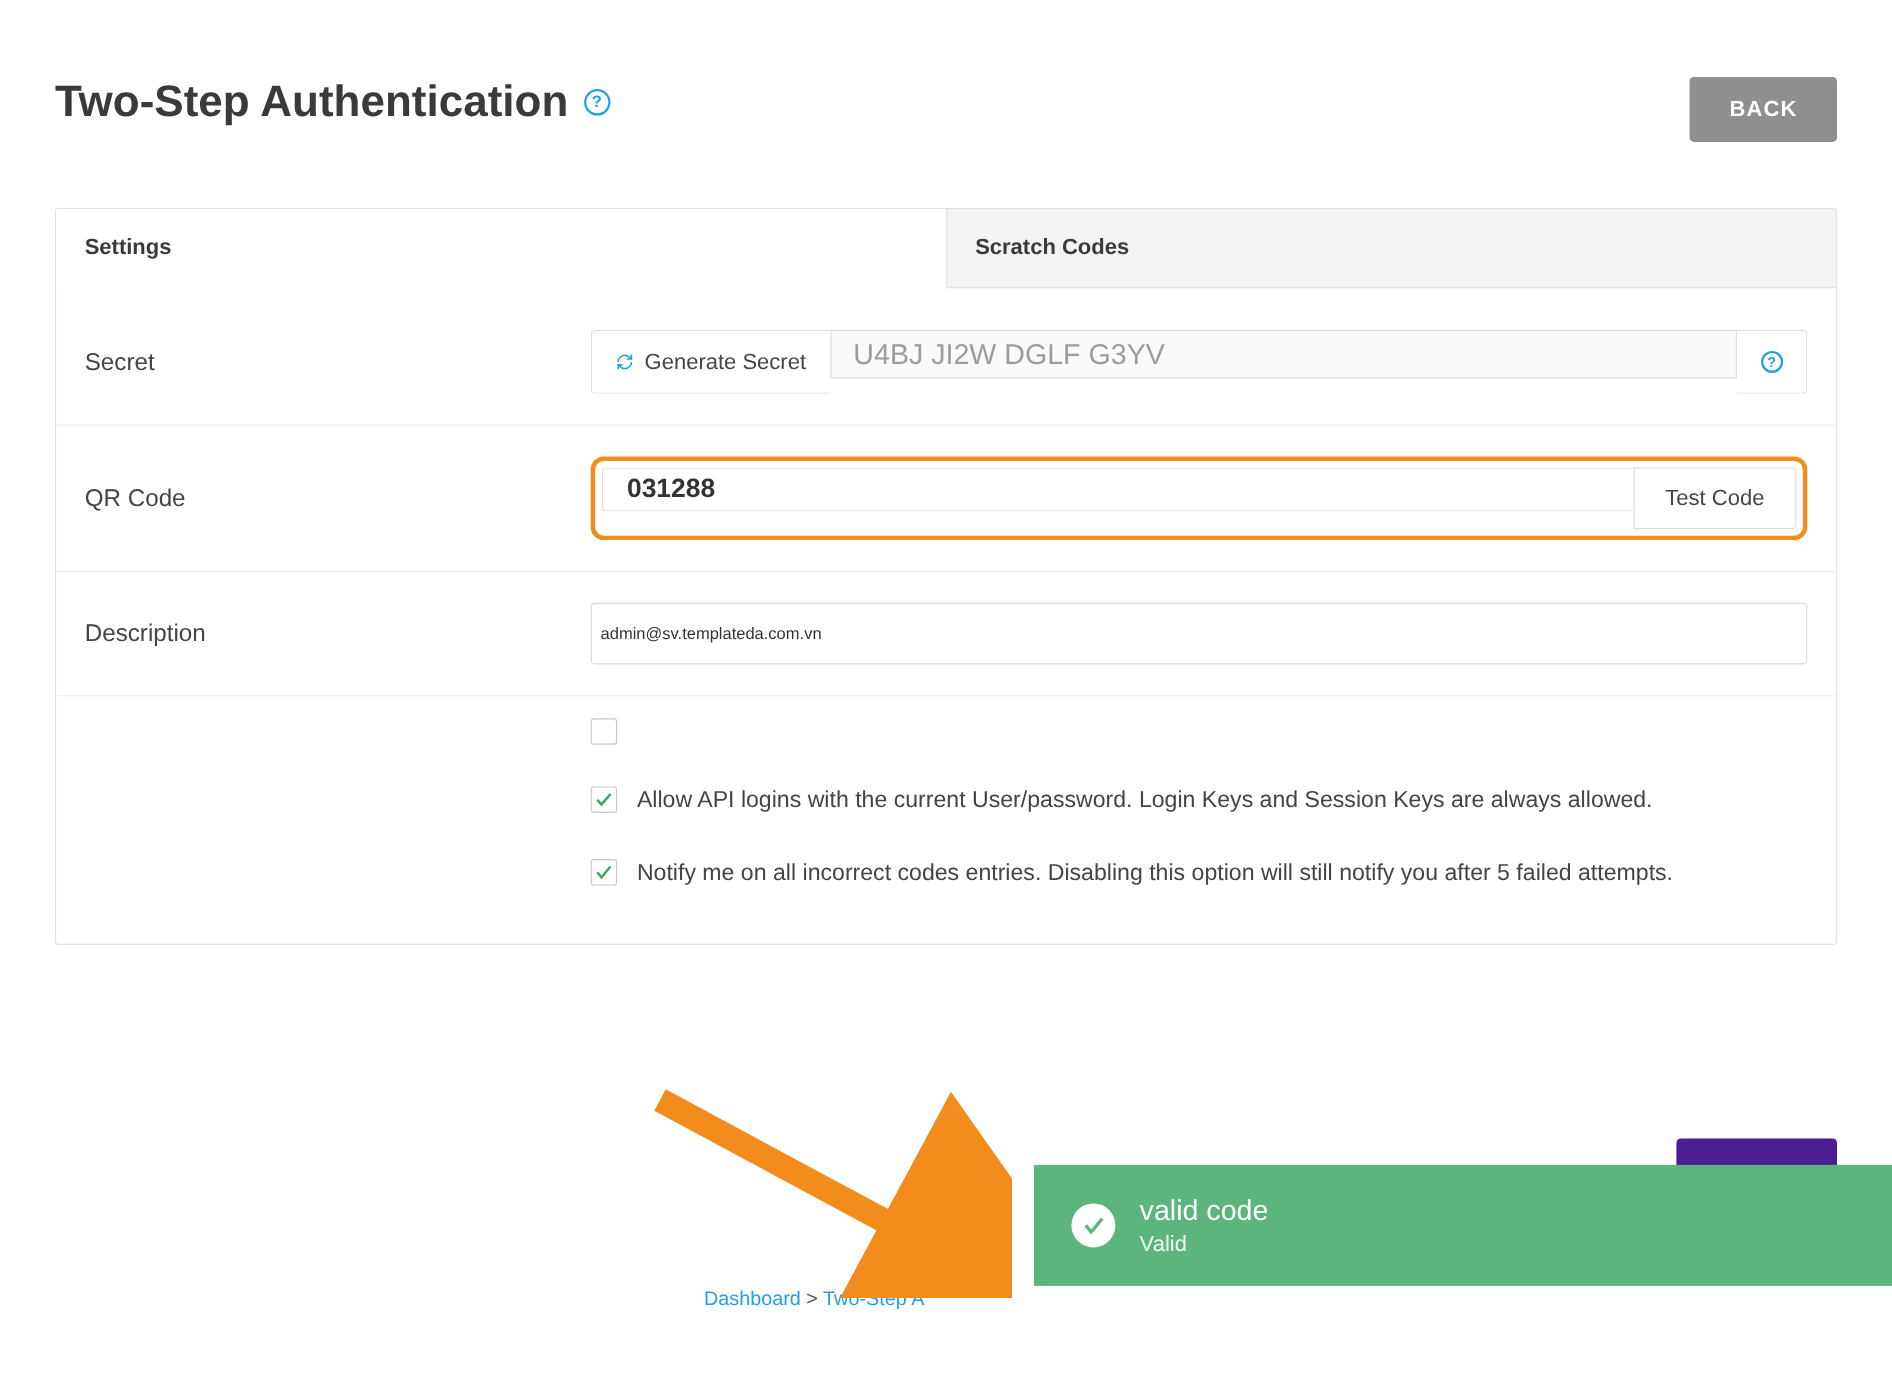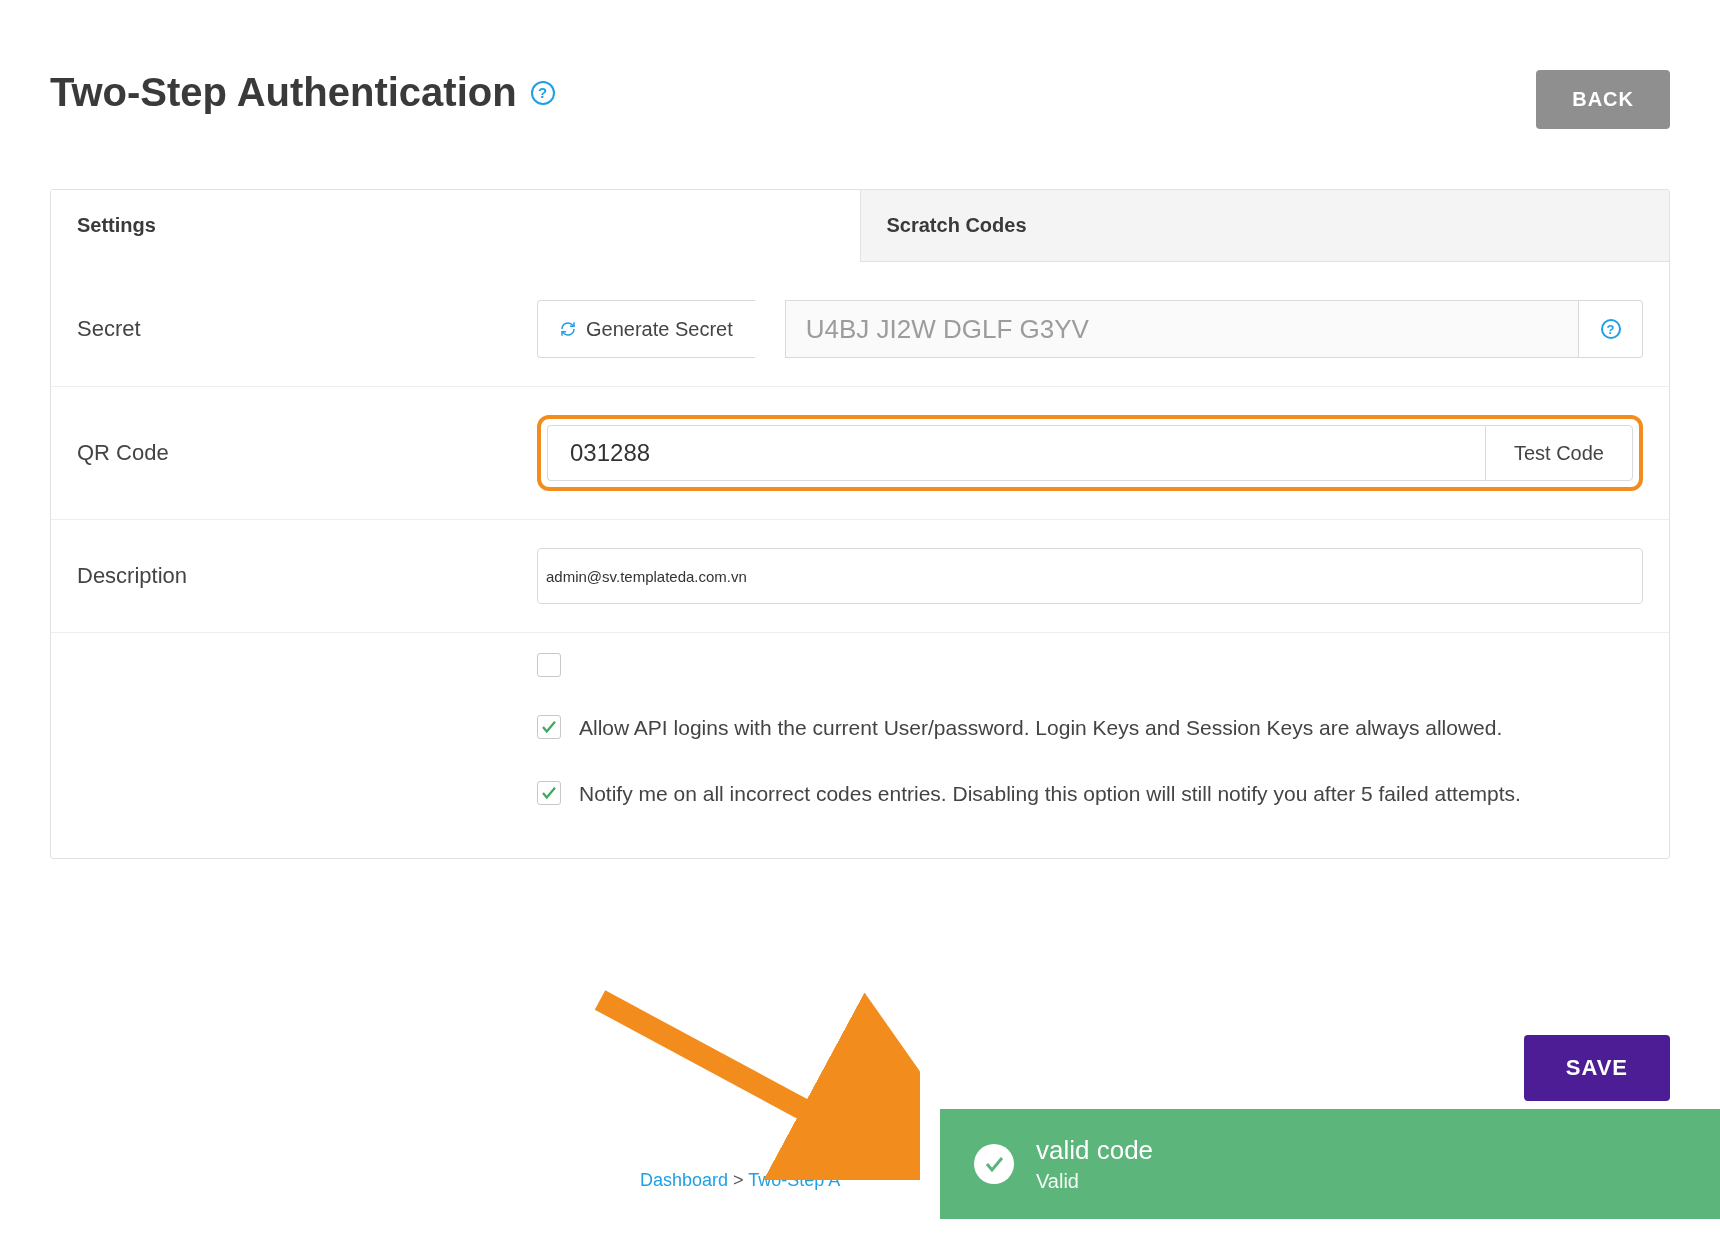--- a/index.html
+++ b/index.html
@@ -119,24 +119,23 @@
     font-size: 14px;
     display: inline-flex;
   }
   .secret-display {
     flex: 1;
     border: 1px solid #d9d9d9;
     background: #fafafa;
     color: #9c9c9c;
     font-size: 26px;
     padding: 0 20px;
-    height: 58px;
-    display: flex;
-    align-items: center;
-    margin-left: 30px;
+    height: 44px;
+    display: flex;
+    align-items: center;
   }
   .secret-help {
     border: 1px solid #d9d9d9;
     border-left: none;
     border-radius: 0 4px 4px 0;
     background: #fff;
     width: 64px;
     height: 58px;
     display: flex;
     align-items: center;
@@ -149,25 +148,26 @@
     border: 4px solid #f28c1c;
     border-radius: 12px;
     padding: 6px;
     display: flex;
   }
   .qr-input {
     flex: 1;
     border: 1px solid #d9d9d9;
     border-right: none;
     border-radius: 4px 0 0 4px;
-    height: 56px;
+    height: 40px;
     font-size: 24px;
     padding: 0 22px;
     color: #333;
     outline: none;
+    font-weight: bold;
   }
   .test-code-btn {
     border: 1px solid #d9d9d9;
     border-radius: 0 4px 4px 0;
     background: #fff;
     padding: 0 28px;
     font-size: 20px;
     color: #444;
     cursor: pointer;
     height: 56px;
@@ -227,21 +227,21 @@
     left: 640px;
     top: 1170px;
     font-size: 18px;
     color: #555;
   }
   .breadcrumb a { color: #1fa0e4; text-decoration: none; cursor: pointer; }
 
   .toast {
     position: absolute;
     right: 0;
-    top: 1109px;
+    top: 1059px;
     width: 780px;
     background: #5cb57a;
     color: #fff;
     padding: 26px 34px;
     display: flex;
     align-items: center;
     gap: 22px;
   }
   .toast .circle {
     width: 40px; height: 40px;

